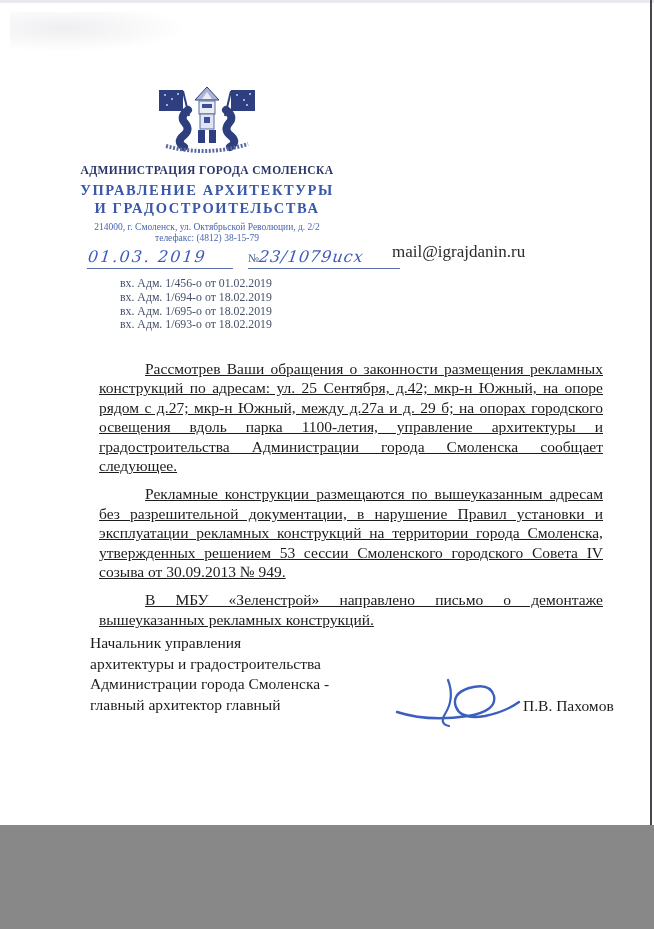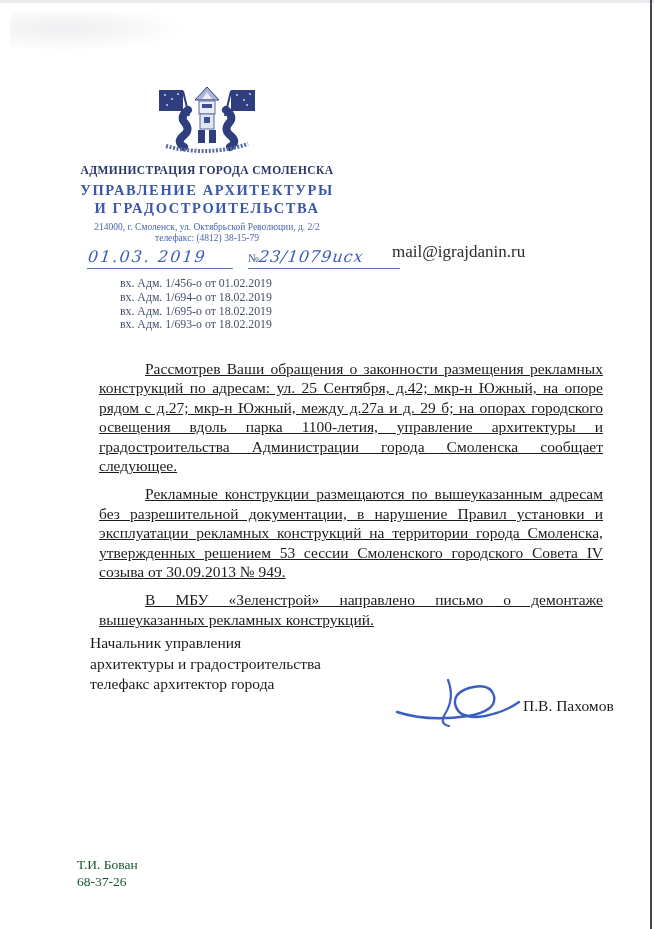--- a/index.html
+++ b/index.html
@@ -1,18 +1,18 @@
 <!DOCTYPE html>
 <html><head>
 <meta charset="utf-8">
 <style>
   html,body{margin:0;padding:0;background:#888;}
   .page{
     position:relative;
-    width:654px;height:929px;
+    width:654px;height:825px;
     margin:0 auto;
     background:#ffffff;
     font-family:"Liberation Serif", serif;
     overflow:hidden;
   }
   
   .scan-top{position:absolute;left:0;top:0;width:654px;height:3px;background:#e9e9ee;}
   .scan-right{position:absolute;right:2px;top:0;width:2px;height:929px;background:#474752;}
   .scan-smudge{position:absolute;left:10px;top:12px;width:180px;height:40px;
     background:radial-gradient(ellipse at 30% 40%, rgba(190,190,200,.25), rgba(255,255,255,0) 70%);}
@@ -122,21 +122,22 @@
 
   <div class="body-text">
     <p>Рассмотрев Ваши обращения о законности размещения рекламных конструкций по адресам: ул. 25 Сентября, д.42; мкр-н Южный, на опоре рядом с д.27; мкр-н Южный, между д.27а и д. 29 б; на опорах городского освещения вдоль парка 1100-летия, управление архитектуры и градостроительства Администрации города Смоленска сообщает следующее.</p>
     <p>Рекламные конструкции размещаются по вышеуказанным адресам без разрешительной документации, в нарушение Правил установки и эксплуатации рекламных конструкций на территории города Смоленска, утвержденных решением 53 сессии Смоленского городского Совета IV созыва от 30.09.2013 № 949.</p>
     <p>В МБУ «Зеленстрой» направлено письмо о демонтаже вышеуказанных рекламных конструкций.</p>
   </div>
 
   <div class="sig-block">
     <div>Начальник управления</div>
     <div>архитектуры и градостроительства</div>
-    <div>телефакс архитектор города</div>
+    <div>Администрации города Смоленска -</div>
+    <div>главный архитектор главный</div>
   </div>
 
   <svg class="sig-scribble" width="130" height="60" viewBox="0 0 130 60" xmlns="http://www.w3.org/2000/svg">
     <path d="M4 40 Q35 50 75 44 Q104 39 101 24 Q97 10 76 16 Q58 22 63 35 Q68 48 92 44 Q112 40 126 30" fill="none" stroke="#3b5fc0" stroke-width="2.4" stroke-linecap="round"></path>
     <path d="M55 8 Q62 26 52 42 Q46 52 56 54" fill="none" stroke="#3b5fc0" stroke-width="2.2" stroke-linecap="round"></path>
   </svg>
 
   <div class="sig-name">П.В. Пахомов</div>
 
   <div class="footer">

